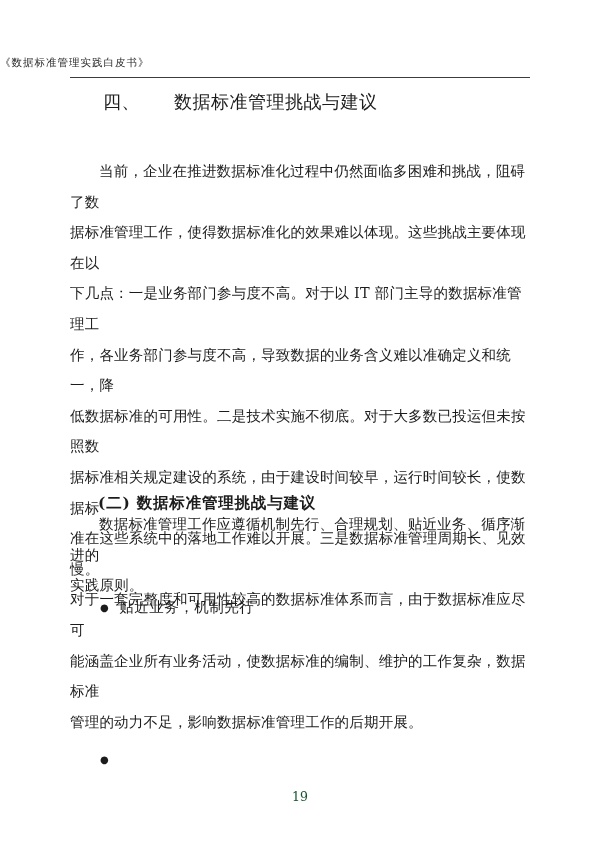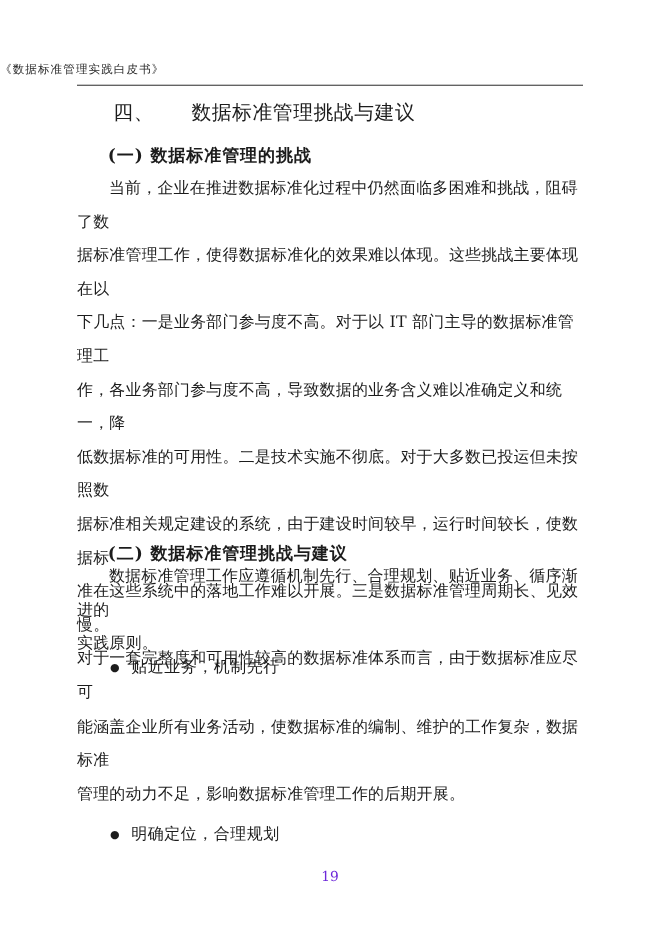--- a/index.html
+++ b/index.html
@@ -73,37 +73,36 @@
     font-size: 10px;
     margin-right: 10px;
     position: relative;
     top: 0.5px;
   }
   .page-number {
     position: absolute;
     top: 789px; left: 0; width: 600px;
     text-align: center;
     font-size: 12.5px;
-    color: #6d28d9;
+    color: #14532d;
   }
 </style>
 </head>
 <body>
 
 <div class="page">
 
   <div class="running-header">《数据标准管理实践白皮书》</div>
 
   <div class="header-rule"></div>
 
   <div class="h1">
     <span class="h1-number">四、</span><span>数据标准管理挑战与建议</span>
   </div>
 
-  <div class="h2 h2-one">(一) 数据标准管理的挑战</div>
 
   <div class="para p1">当前，企业在推进数据标准化过程中仍然面临多困难和挑战，阻碍了数
 据标准管理工作，使得数据标准化的效果难以体现。这些挑战主要体现在以
 下几点：一是业务部门参与度不高。对于以 IT 部门主导的数据标准管理工
 作，各业务部门参与度不高，导致数据的业务含义难以准确定义和统一，降
 低数据标准的可用性。二是技术实施不彻底。对于大多数已投运但未按照数
 据标准相关规定建设的系统，由于建设时间较早，运行时间较长，使数据标
 准在这些系统中的落地工作难以开展。三是数据标准管理周期长、见效慢。
 对于一套完整度和可用性较高的数据标准体系而言，由于数据标准应尽可
 能涵盖企业所有业务活动，使数据标准的编制、维护的工作复杂，数据标准
@@ -115,18 +114,17 @@
 实践原则。</div>
 
   <div class="bullet-row bullet-one">
     <span class="bullet-marker">●</span>
     <span>贴近业务，机制先行</span>
   </div>
 
 
   <div class="bullet-row bullet-two">
     <span class="bullet-marker">●</span>
-    <span>明确定位，合理规划</span>
   </div>
 
   <div class="page-number">19</div>
 
 </div>
 
 </body></html>

